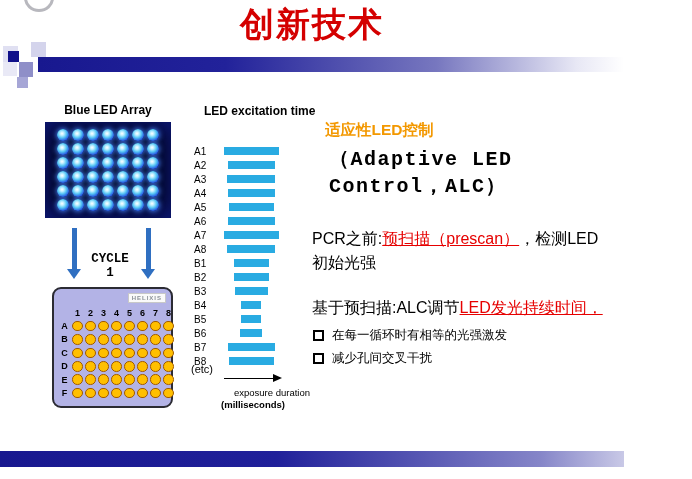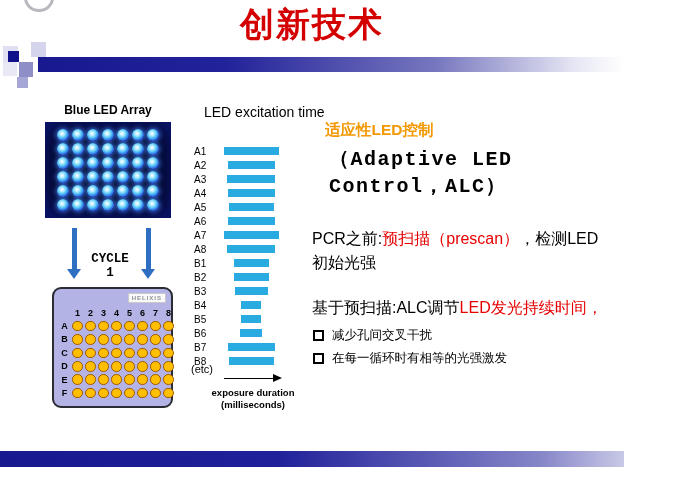--- a/index.html
+++ b/index.html
@@ -49,42 +49,42 @@
   .plate-brand{position:absolute;right:5px;top:4px;background:#fafafa;border:1px solid #c8c8c8;
                font-size:6px;letter-spacing:1px;color:#8a9096;padding:1px 3px;font-weight:bold;}
   .plate-grid{position:absolute;left:4px;top:17px;}
   .prow{display:flex;height:13.4px;align-items:center;}
   .pcell{width:13px;text-align:center;font-size:9px;font-weight:bold;}
   .pletter{width:13px;text-align:center;font-size:9px;font-weight:bold;}
   .wellcell{width:13px;height:13.4px;display:flex;align-items:center;justify-content:center;}
   .well{width:10.5px;height:10.5px;border-radius:50%;background:#ffbf00;border:1px solid #a05a00;box-sizing:border-box;}
 
   
-  .chart-title{position:absolute;left:196px;top:104px;font-size:14px;font-weight:normal;padding-left:8px;}
+  .chart-title{position:absolute;left:196px;top:104px;font-size:12px;font-weight:bold;padding-left:8px;}
   .chart-rows{position:absolute;left:194px;top:144px;}
   .crow{display:flex;align-items:center;height:14px;}
   .clabel{width:26px;font-size:10px;}
   .ctrack{position:relative;width:72px;height:8px;}
   .cbar{position:absolute;top:0;height:8px;}
   .chart-etc{position:absolute;left:191px;top:363px;font-size:11px;}
   .axis-arrow{position:absolute;left:224px;top:378px;width:49px;border-top:1.5px solid #000;}
   .axis-head{position:absolute;right:-9px;top:-5.5px;width:0;height:0;
              border-left:9px solid #000;border-top:4.5px solid transparent;border-bottom:4.5px solid transparent;}
-  .axis-label1{position:absolute;left:196px;top:387px;width:114px;text-align:center;font-size:9.5px;font-weight:bold;}
+  .axis-label1{position:absolute;left:196px;top:387px;width:114px;text-align:right;font-size:9.5px;font-weight:normal;}
   .axis-label2{position:absolute;left:196px;top:399px;width:114px;text-align:center;font-size:9.5px;font-weight:bold;}
 
   
   .rc-h1{position:absolute;left:325px;top:120px;font-size:15.5px;font-weight:bold;color:#f39800;}
   .rc-h2{position:absolute;left:329px;top:145px;font-size:20px;letter-spacing:1.5px;color:#000000;
          font-family:"Liberation Mono",monospace;font-weight:bold;}
   .rc-para{position:absolute;left:312px;width:372px;font-size:16px;line-height:23.5px;}
   .rc-para1{top:227px;}
   .rc-para2{top:296px;}
   .seg-black{color:#000;}
-  .seg-red{color:#e60000;}
+  .seg-red{color:#e60000;text-decoration:underline;}
   .bullets{position:absolute;left:313px;top:324px;width:372px;}
   .bullet-item{display:flex;align-items:center;height:23px;font-size:12.5px;}
   .bullet-square{display:inline-block;width:7px;height:7px;border:2.5px solid #000;margin-right:8px;flex:0 0 auto;}
 </style>
 </head>
 <body>
 
 <div class="slide">
 
   <div class="top-arc"></div>
@@ -441,22 +441,22 @@
   <div class="axis-label1">exposure duration</div>
   <div class="axis-label2">(milliseconds)</div>
 
   <div class="rc-h1">适应性LED控制</div>
   <div class="rc-h2">（Adaptive LED Control，ALC）</div>
   <div class="rc-para rc-para1"><span class="seg-black">PCR之前:</span><span class="seg-red">预扫描（prescan）</span><span class="seg-black">，检测LED</span><br><span class="seg-black">初始光强</span></div>
   <div class="rc-para rc-para2"><span class="seg-black">基于预扫描:ALC调节</span><span class="seg-red">LED发光持续时间，</span><br></div>
   <div class="bullets">
       <div class="bullet-item">
         <span class="bullet-square"></span>
-        <span>减少孔间交叉干扰</span>
+        <span>在每一循环时有相等的光强激发</span>
       </div>
       <div class="bullet-item">
         <span class="bullet-square"></span>
-        <span>在每一循环时有相等的光强激发</span>
+        <span>减少孔间交叉干扰</span>
       </div>
     </div>
 
   <div class="bottom-bar"></div>
 </div>
 
 </body></html>

